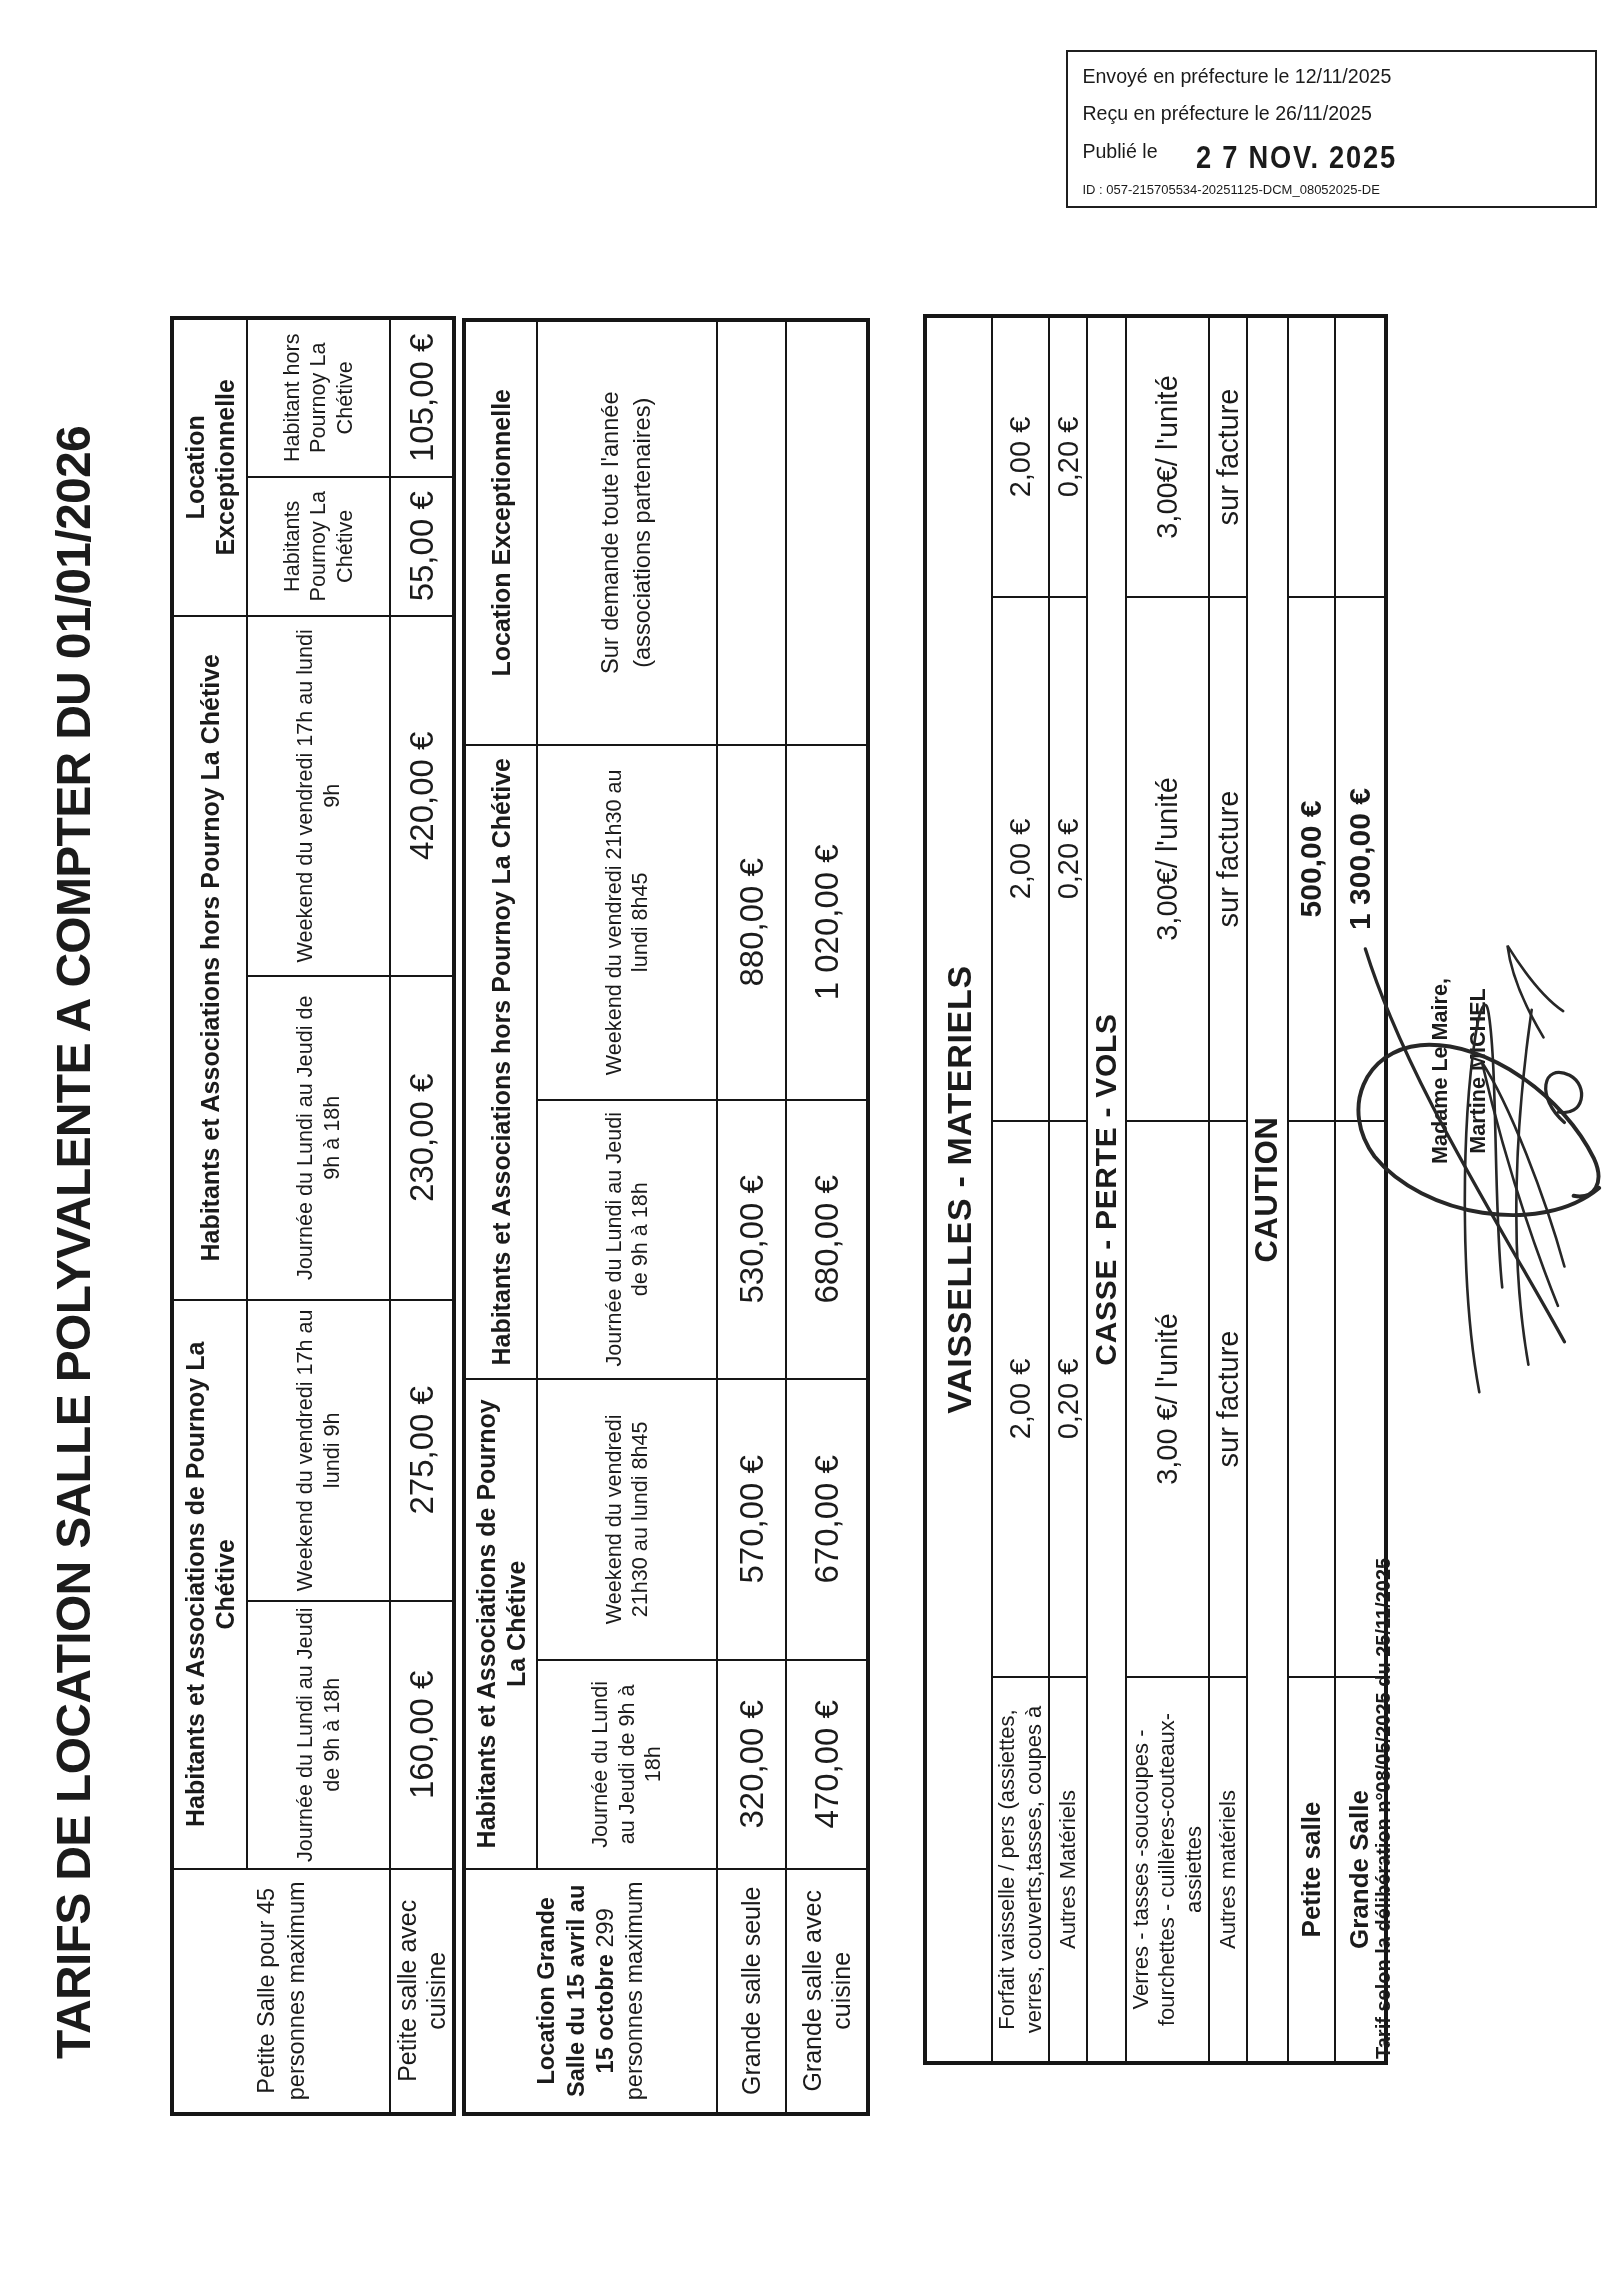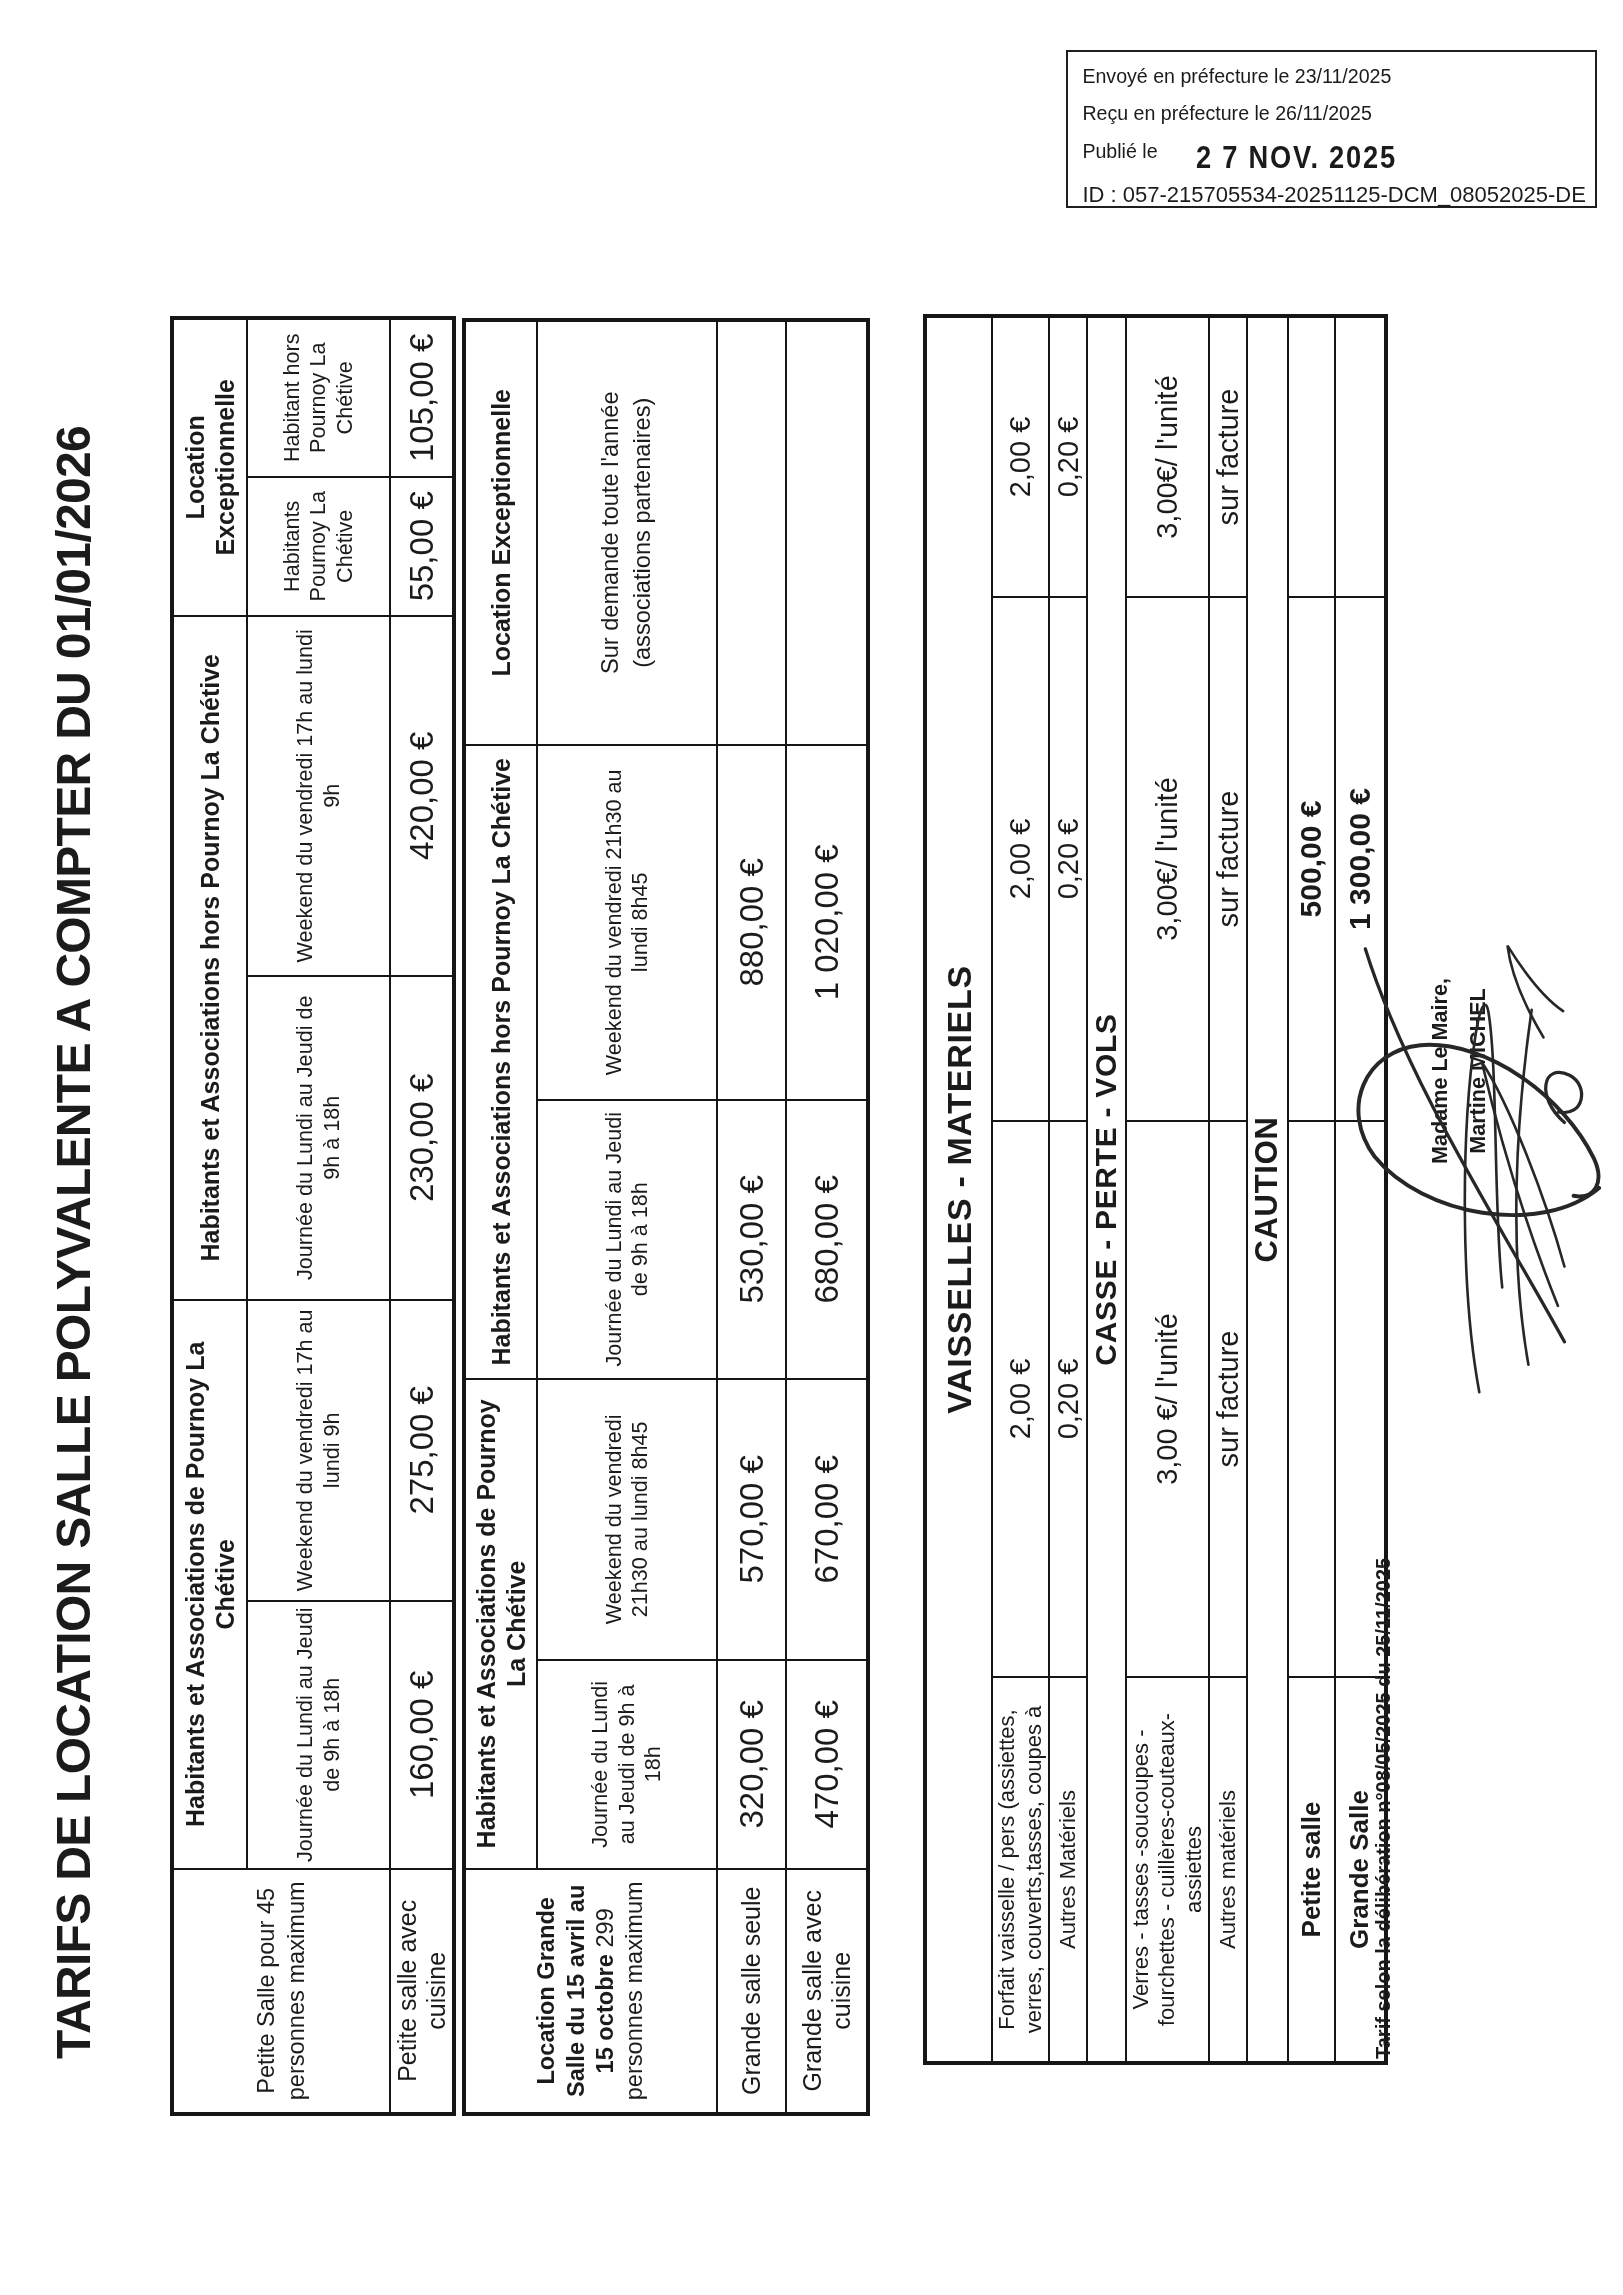--- a/index.html
+++ b/index.html
@@ -7,21 +7,21 @@
         font-family:"Liberation Sans","DejaVu Sans",sans-serif;color:#1b1b1b;}
 
   
   .stamp{position:absolute;left:1066px;top:50px;width:531px;height:158px;
          border:2.6px solid #1f1f1f;box-sizing:border-box;padding:13px 6.5px 0 14.4px;}
   .stamp .ln{font-size:19.6px;line-height:23.6px;margin-bottom:13.7px;white-space:nowrap;}
   .stamp .pubrow{display:flex;align-items:flex-start;margin-bottom:6.5px;}
   .stamp .pub-label{font-size:19.6px;white-space:nowrap;}
   .stamp .pub-date{font-size:31px;font-weight:bold;letter-spacing:2px;margin-left:38px;
                    transform:scaleX(.88);transform-origin:left center;white-space:nowrap;}
-  .stamp .idln{font-size:22px;white-space:nowrap;}
+  .stamp .idln{font-size:13px;white-space:nowrap;}
 
   
   .landscape{position:absolute;left:39px;top:2121px;width:2095px;height:1571px;
              transform:rotate(-90deg);transform-origin:0 0;}
   .doc-title{position:absolute;left:62px;top:6.5px;font-size:48px;font-weight:bold;
              letter-spacing:-0.7px;white-space:nowrap;}
 
   table.sheet{border-collapse:collapse;table-layout:fixed;position:absolute;
               background:#fff;}
   table.sheet td{border:2.6px solid #161616;vertical-align:middle;text-align:center;
@@ -50,21 +50,21 @@
   .sig-block{position:absolute;left:952px;top:1382px;width:196px;text-align:center;
              font-size:21.6px;font-weight:bold;line-height:1.75;}
   .sig-svg{position:absolute;left:717px;top:1308px;}
 </style>
 </head>
 <body>
 
 <div class="page">
 
   <div class="stamp">
-    <div class="ln">Envoyé en préfecture le 23/11/2025</div>
+    <div class="ln">Envoyé en préfecture le 12/11/2025</div>
     <div class="ln">Reçu en préfecture le 26/11/2025</div>
     <div class="pubrow">
       <span class="pub-label">Publié le</span>
       <span class="pub-date">2 7 NOV. 2025</span>
     </div>
     <div class="idln">ID : 057-215705534-20251125-DCM_08052025-DE</div>
   </div>
 
   <div class="landscape">
 

